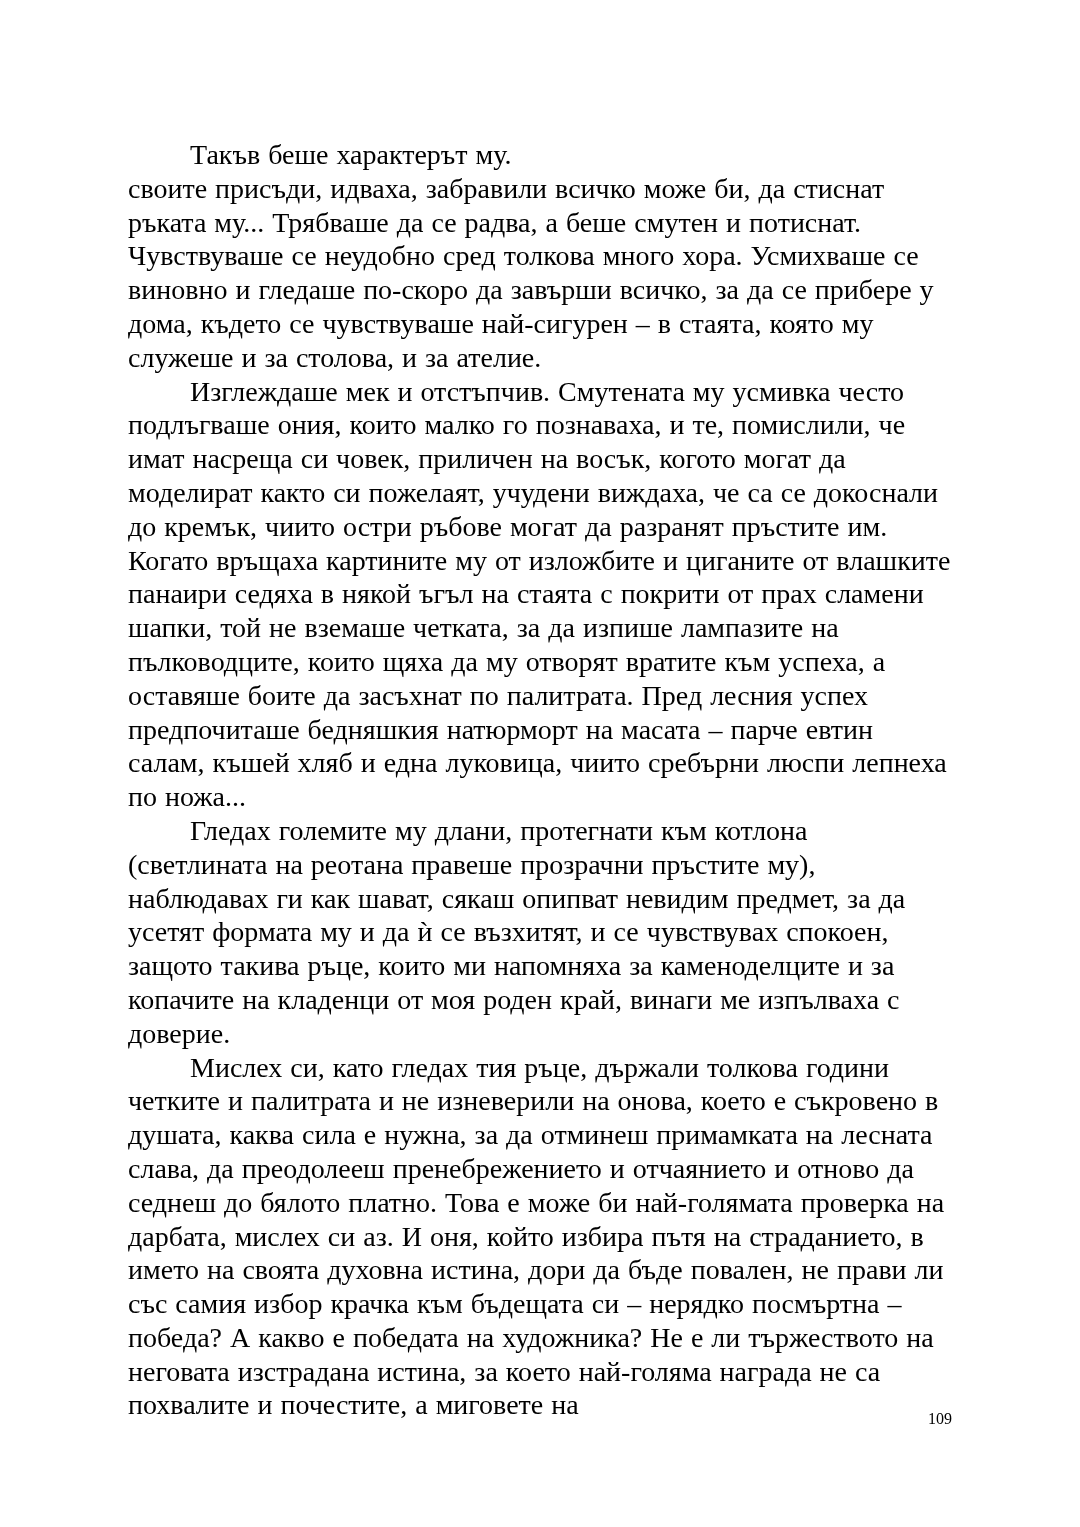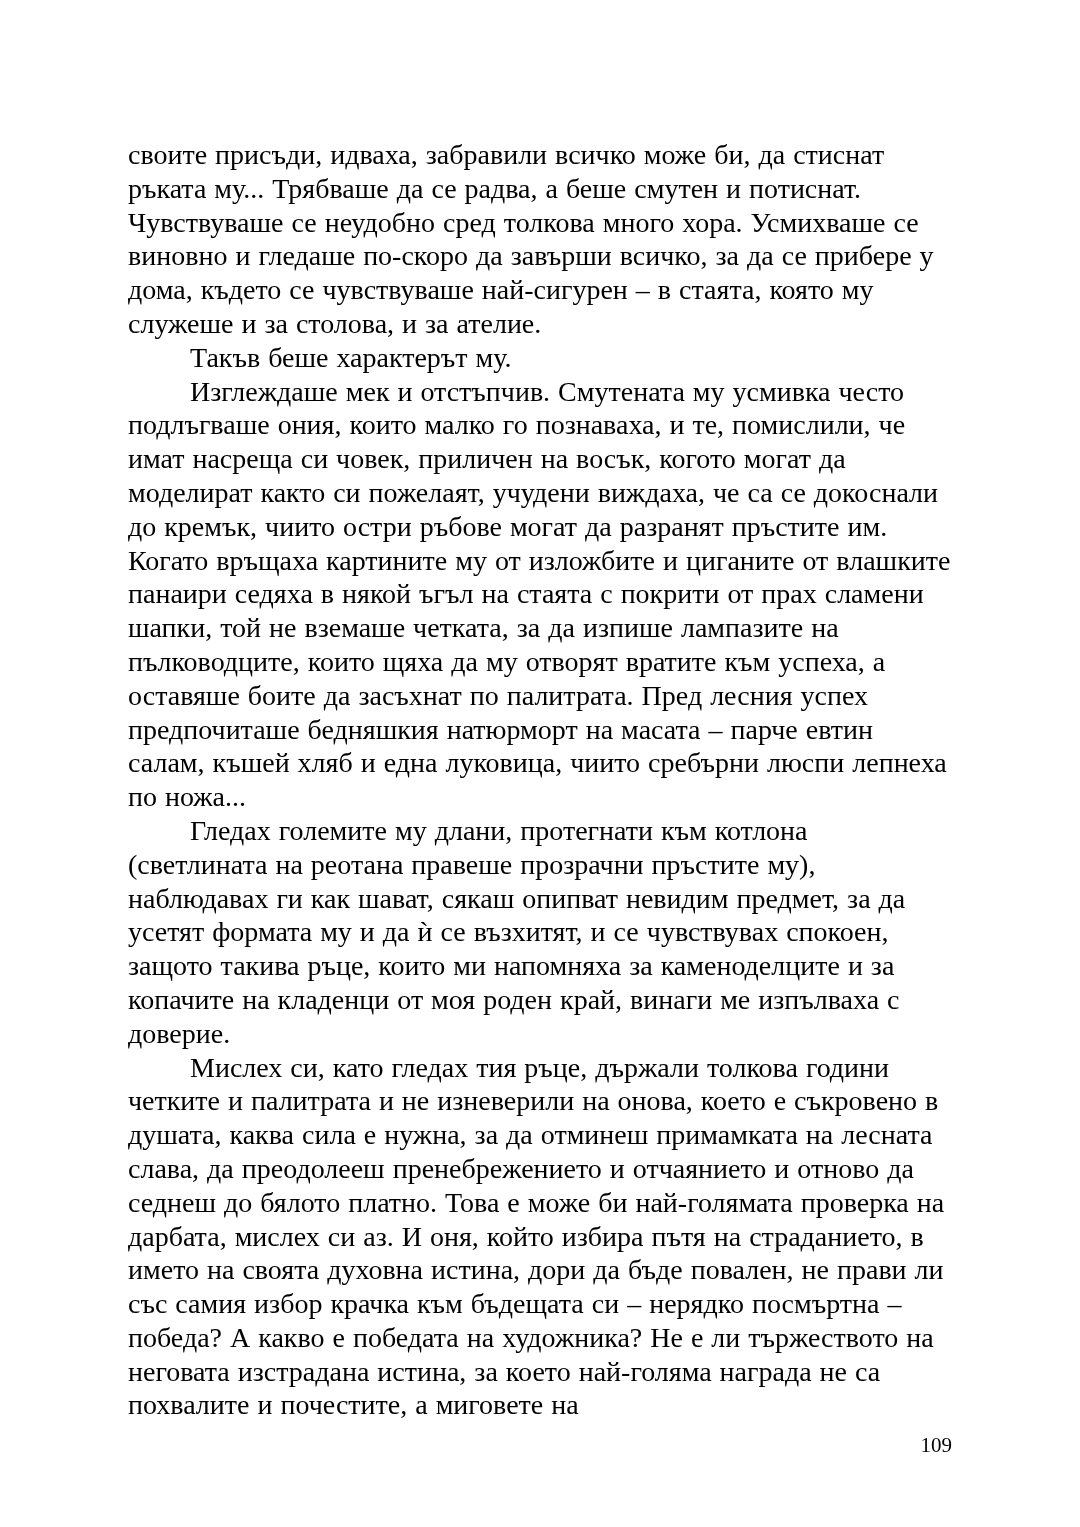--- a/index.html
+++ b/index.html
@@ -29,30 +29,29 @@
     color: #000000;
     word-spacing: 1px;
   }
   .para.indent {
     text-indent: 62px;
   }
   .page-number {
     position: absolute;
     top: 1404px;
     right: 128px;
-    font-size: 21px;
+    font-size: 16px;
     line-height: 30px;
     color: #000000;
-    margin-top: 26px;
   }
 </style>
 </head>
 <body>
 
 <div class="page">
+    <p class="para indent">Такъв беше характерът му.</p>
     <p class="para">своите присъди, идваха, забравили всичко може би, да стиснат ръката му... Трябваше да се радва, а беше смутен и потиснат. Чувствуваше се неудобно сред толкова много хора. Усмихваше се виновно и гледаше по-скоро да завърши всичко, за да се прибере у дома, където се чувствуваше най-сигурен – в стаята, която му служеше и за столова, и за ателие.</p>
-    <p class="para indent">Такъв беше характерът му.</p>
     <p class="para indent">Изглеждаше мек и отстъпчив. Смутената му усмивка често подлъгваше ония, които малко го познаваха, и те, помислили, че имат насреща си човек, приличен на восък, когото могат да моделират както си пожелаят, учудени виждаха, че са се докоснали до кремък, чиито остри ръбове могат да разранят пръстите им. Когато връщаха картините му от изложбите и циганите от влашките панаири седяха в някой ъгъл на стаята с покрити от прах сламени шапки, той не вземаше четката, за да изпише лампазите на пълководците, които щяха да му отворят вратите към успеха, а оставяше боите да засъхнат по палитрата. Пред лесния успех предпочиташе бедняшкия натюрморт на масата – парче евтин салам, къшей хляб и една луковица,  чиито сребърни  люспи лепнеха по ножа...</p>
     <p class="para indent">Гледах големите му длани, протегнати към котлона (светлината на реотана правеше прозрачни пръстите му), наблюдавах ги как шават, сякаш опипват невидим предмет, за да усетят формата му и да ѝ се възхитят, и се чувствувах спокоен, защото такива ръце, които ми напомняха за каменоделците и за копачите на кладенци от моя роден край, винаги ме изпълваха с доверие.</p>
     <p class="para indent">Мислех си, като гледах тия ръце, държали толкова години четките и палитрата и не изневерили на онова, което е съкровено в душата, каква сила е нужна, за да отминеш примамката на лесната слава, да преодолееш пренебрежението и отчаянието и отново да седнеш до бялото платно. Това е може би най-голямата проверка на дарбата, мислех си аз. И оня, който избира пътя на страданието, в името на своята духовна истина, дори да бъде повален, не прави ли със самия избор крачка към бъдещата си – нерядко посмъртна – победа? А какво е победата на художника? Не е ли тържеството на неговата изстрадана истина, за което най-голяма награда не са похвалите и почестите, а миговете на</p>
   </div>
 
 <div class="page-number">109</div>
 
 </body></html>

